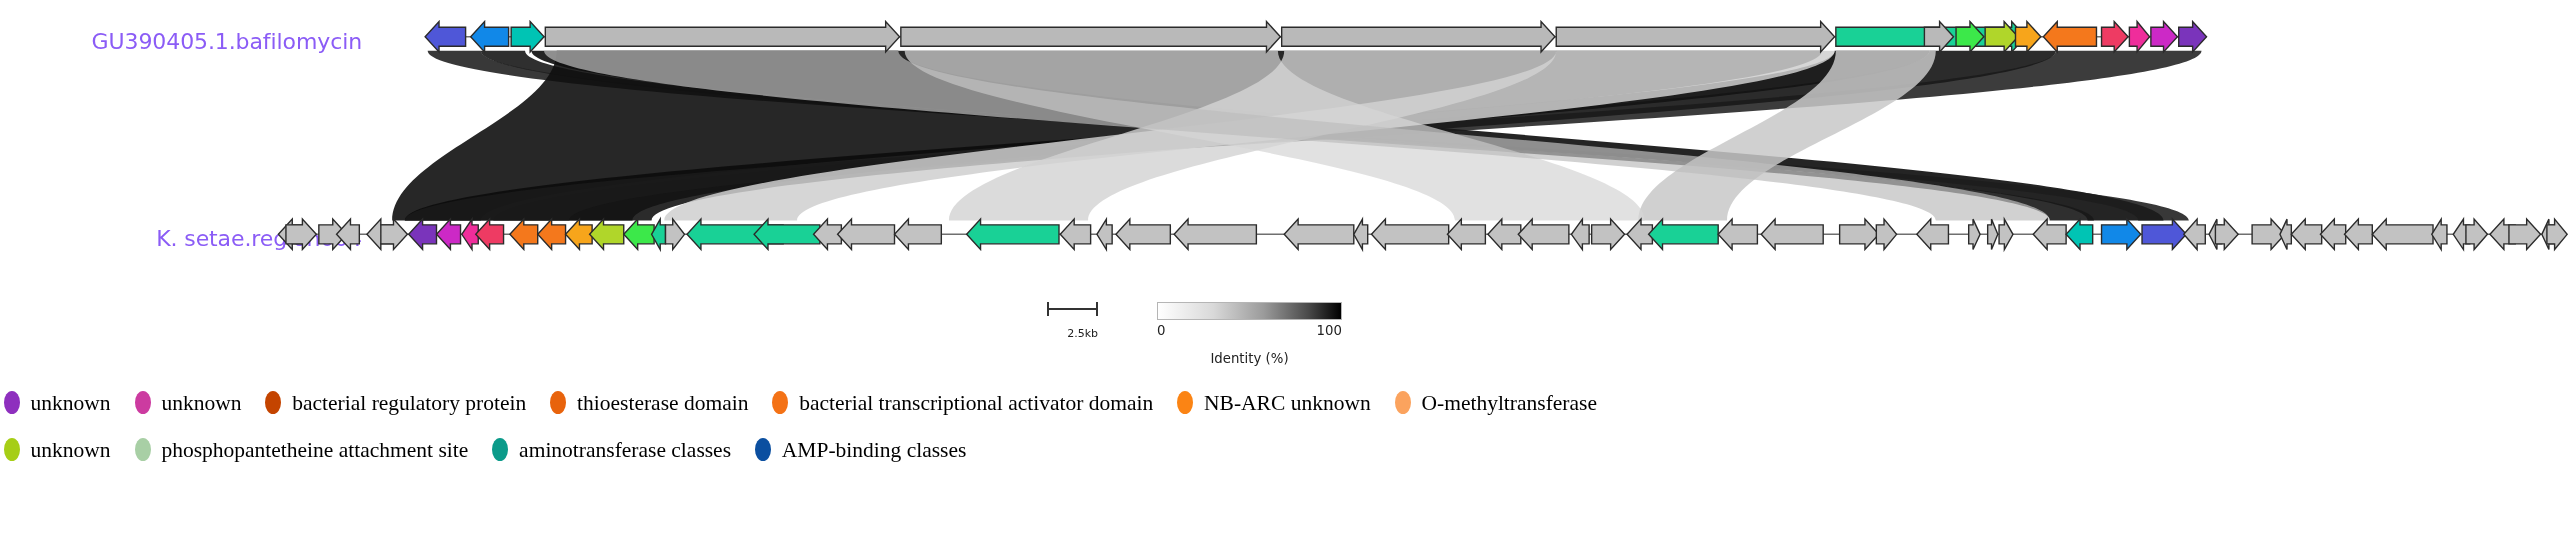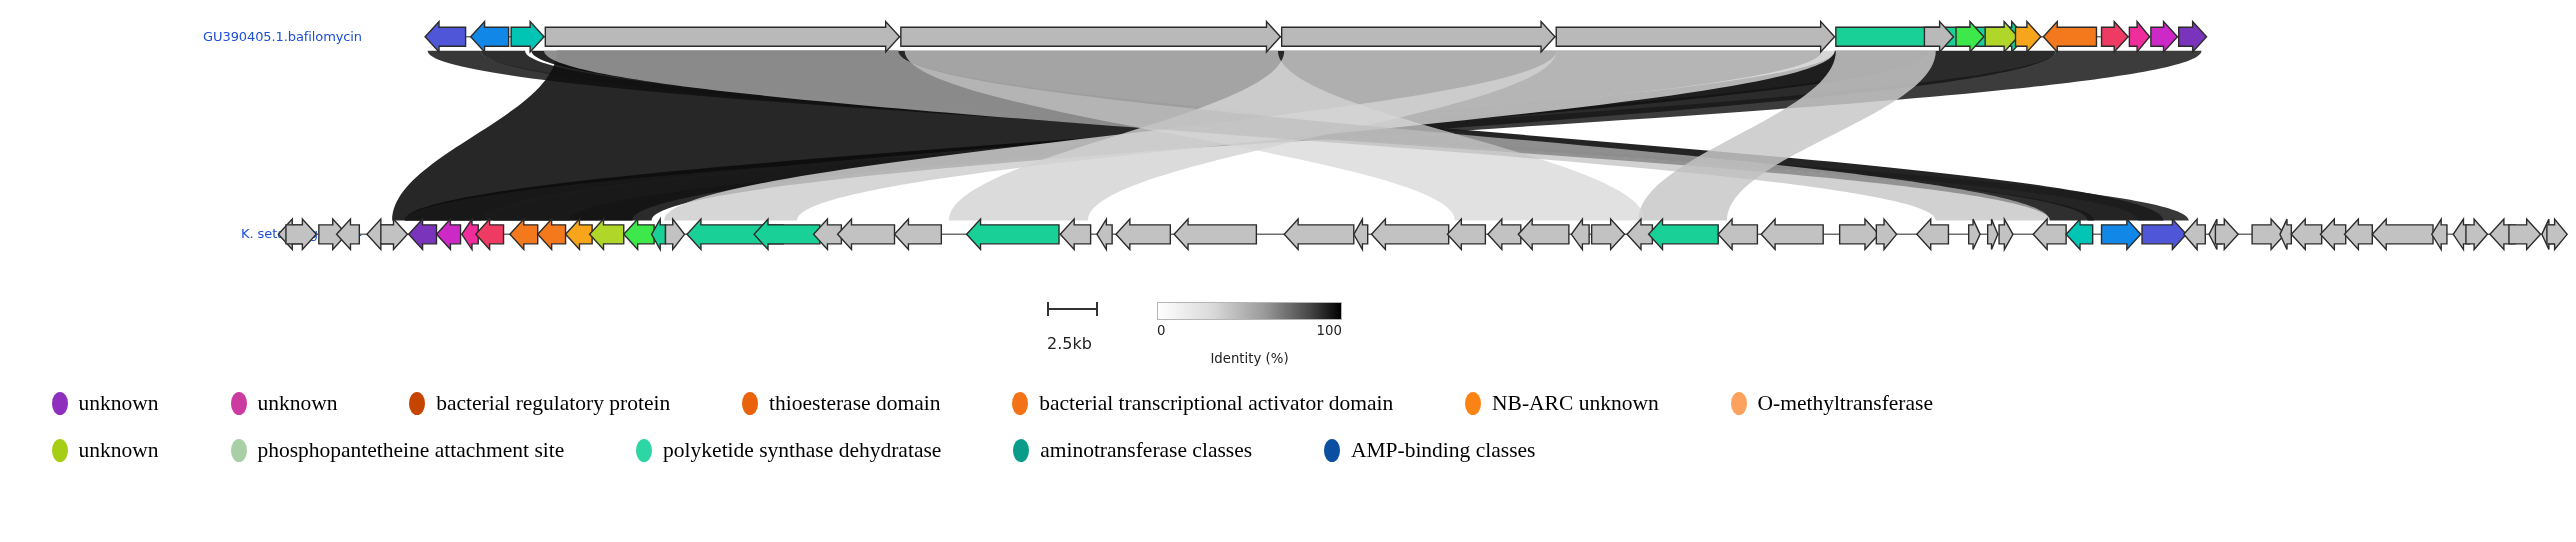--- a/index.html
+++ b/index.html
@@ -15,22 +15,22 @@
     position: relative;
   }
   #root {
     position: relative;
     width: 2576px;
     height: 543px;
   }
   .track-label {
     position: absolute;
     font-family: "DejaVu Sans", sans-serif;
-    font-size: 13px;
-    color: #1d4ed8;
+    font-size: 22px;
+    color: #8b5cf6;
     text-align: right;
     white-space: nowrap;
     letter-spacing: -0.1px;
   }
   #label-query { right: 2214px; top: 29px; }
   #label-ref   { right: 2214px; top: 226px; }
 
   svg#cluster-svg {
     position: absolute;
     left: 0; top: 0;
@@ -63,25 +63,25 @@
   #scalebar-graphic .tick.right { right: 0; }
   #scalebar-graphic .bar {
     position: absolute;
     left: 0.6px; right: 0.6px;
     top: 5.7px;
     height: 1.9px;
     background: #333;
   }
   #scalebar-label {
     font-family: "DejaVu Sans", sans-serif;
-    font-size: 16px;
+    font-size: 11px;
     color: #222;
-    text-align: left;
+    text-align: right;
     width: 51px;
-    margin-top: 18px;
+    margin-top: 11px;
   }
 
   #identity-wrap { position: absolute; left: 110px; top: 0px; width: 190px; }
   #identity-gradient {
     width: 183px;
     height: 16.4px;
     border: 0.6px solid #b5b5b5;
     background: linear-gradient(to right, #ffffff 0%, #d9d9d9 30%, #9a9a9a 58%, #4a4a4a 82%, #000000 100%);
   }
   #identity-labels {
@@ -105,23 +105,21 @@
     width: 2576px;
   }
   .legend-row {
     display: flex;
     align-items: center;
     height: 47px;
     padding-left: 3.8px;
   }
   .legend-item {
     display: flex;
-    align-items: center;
     white-space: nowrap;
-    margin-left: 48px;
   }
   .legend-dot {
     width: 16px;
     height: 23px;
     border-radius: 50%;
     flex: 0 0 auto;
   }
   .legend-text {
     font-family: "Liberation Serif", serif;
     font-size: 21.5px;
@@ -302,24 +300,20 @@
       <div class="legend-row">
         <div class="legend-item">
           <span class="legend-dot" style="background: rgb(166, 206, 22);"></span>
           <span class="legend-text">unknown</span>
         </div>
         <div class="legend-item">
           <span class="legend-dot" style="background: rgb(168, 207, 165);"></span>
           <span class="legend-text">phosphopantetheine attachment site</span>
         </div>
         <div class="legend-item">
-          <span class="legend-dot" style="background: rgb(46, 214, 166);"></span>
-          <span class="legend-text">polyketide synthase dehydratase</span>
-        </div>
-        <div class="legend-item">
           <span class="legend-dot" style="background: rgb(11, 155, 138);"></span>
           <span class="legend-text">aminotransferase classes</span>
         </div>
         <div class="legend-item">
           <span class="legend-dot" style="background: rgb(11, 79, 160);"></span>
           <span class="legend-text">AMP-binding classes</span>
         </div>
       </div>
     </div>
 

